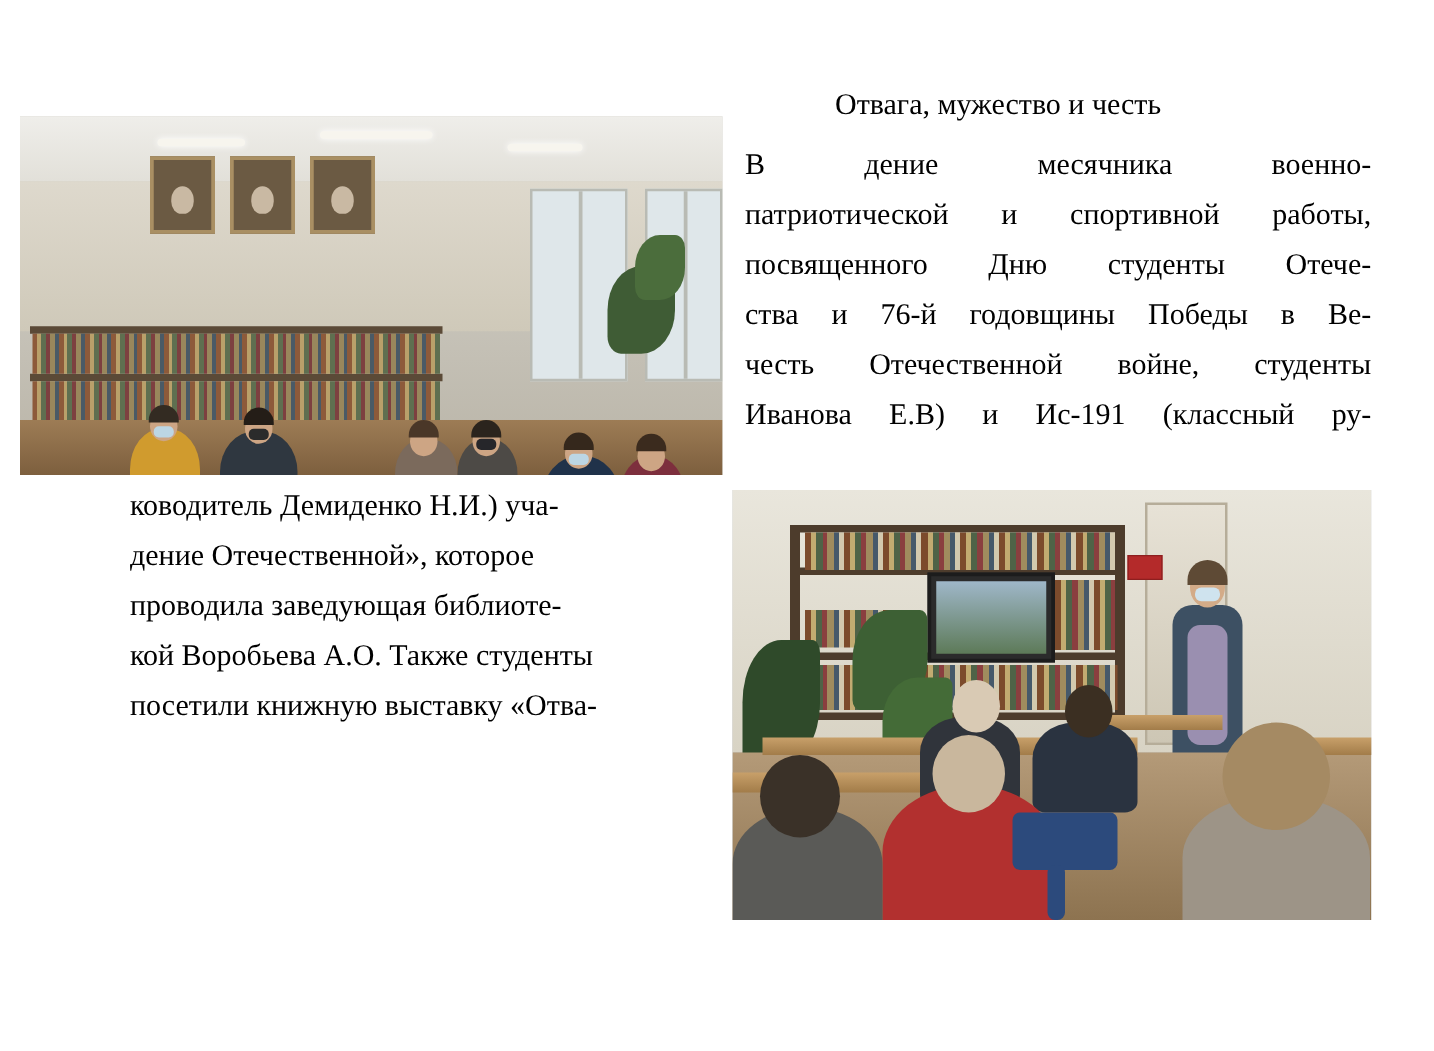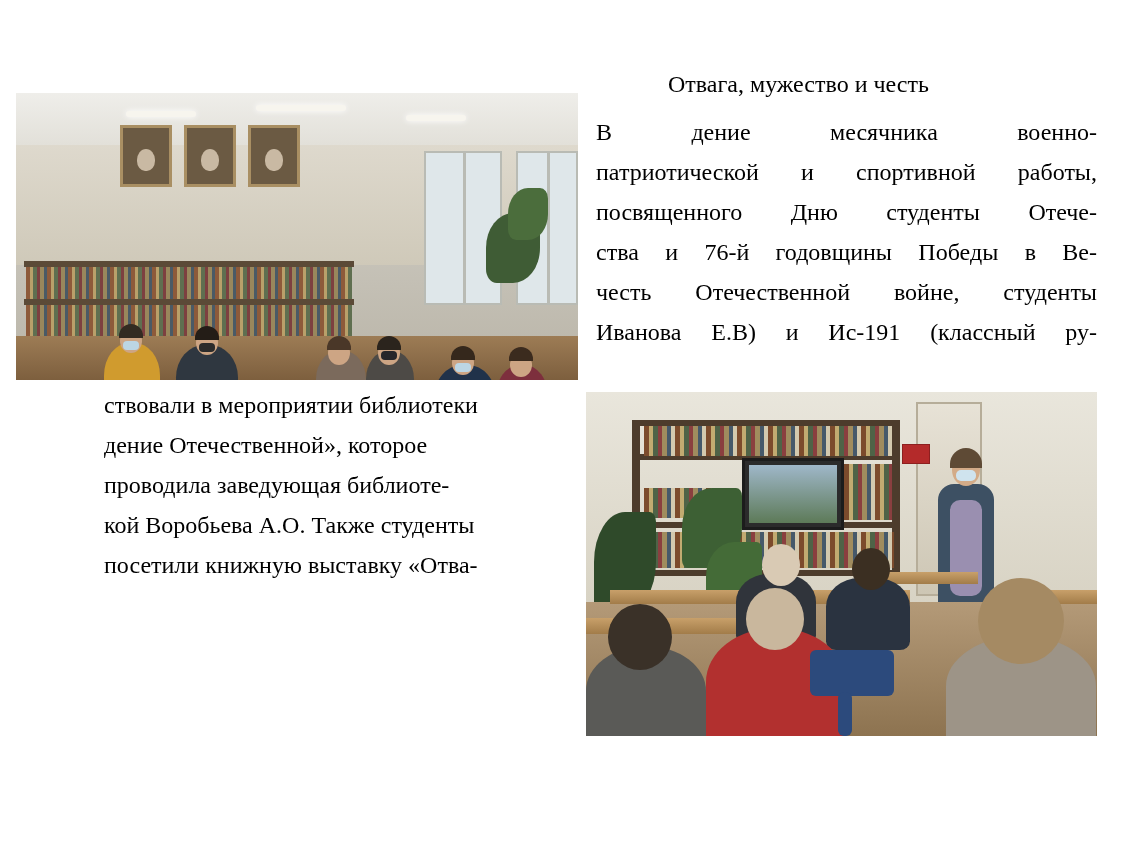--- a/index.html
+++ b/index.html
@@ -333,20 +333,20 @@
   <div class="right-col">
     <span class="line">В  дение  месячника  военно-</span>
     <span class="line">патриотической и спортивной работы,</span>
     <span class="line">посвященного Дню студенты Отече-</span>
     <span class="line">ства и 76-й годовщины Победы в Ве-</span>
     <span class="line">честь Отечественной войне, студенты</span>
     <span class="line">Иванова Е.В) и Ис-191 (классный ру-</span>
   </div>
 
   <div class="left-col">
-    <span class="line">ствовали в мероприятии библиотеки</span>
+    <span class="line">ководитель   Демиденко Н.И.) уча-</span>
     <span class="line">дение  Отечественной»,  которое</span>
     <span class="line">проводила заведующая библиоте-</span>
     <span class="line">кой Воробьева А.О. Также студенты</span>
     <span class="line">посетили книжную выставку «Отва-</span>
   </div>
 
 </div>
 
 </body></html>

